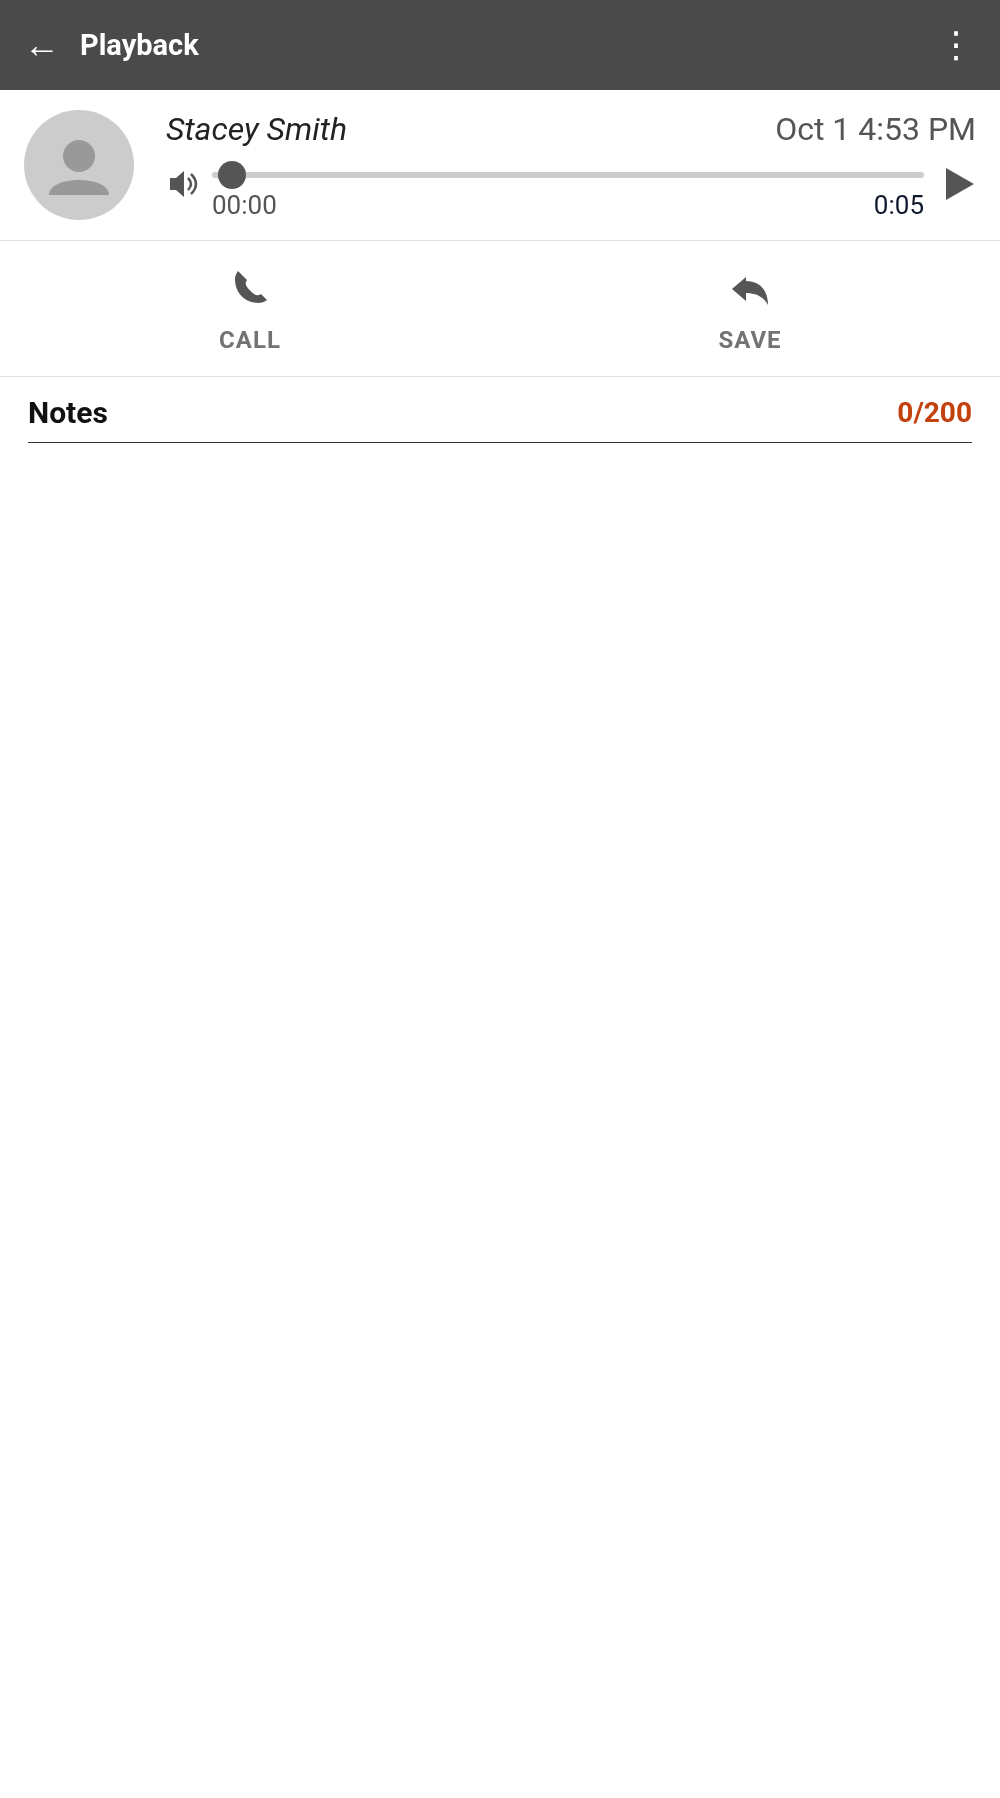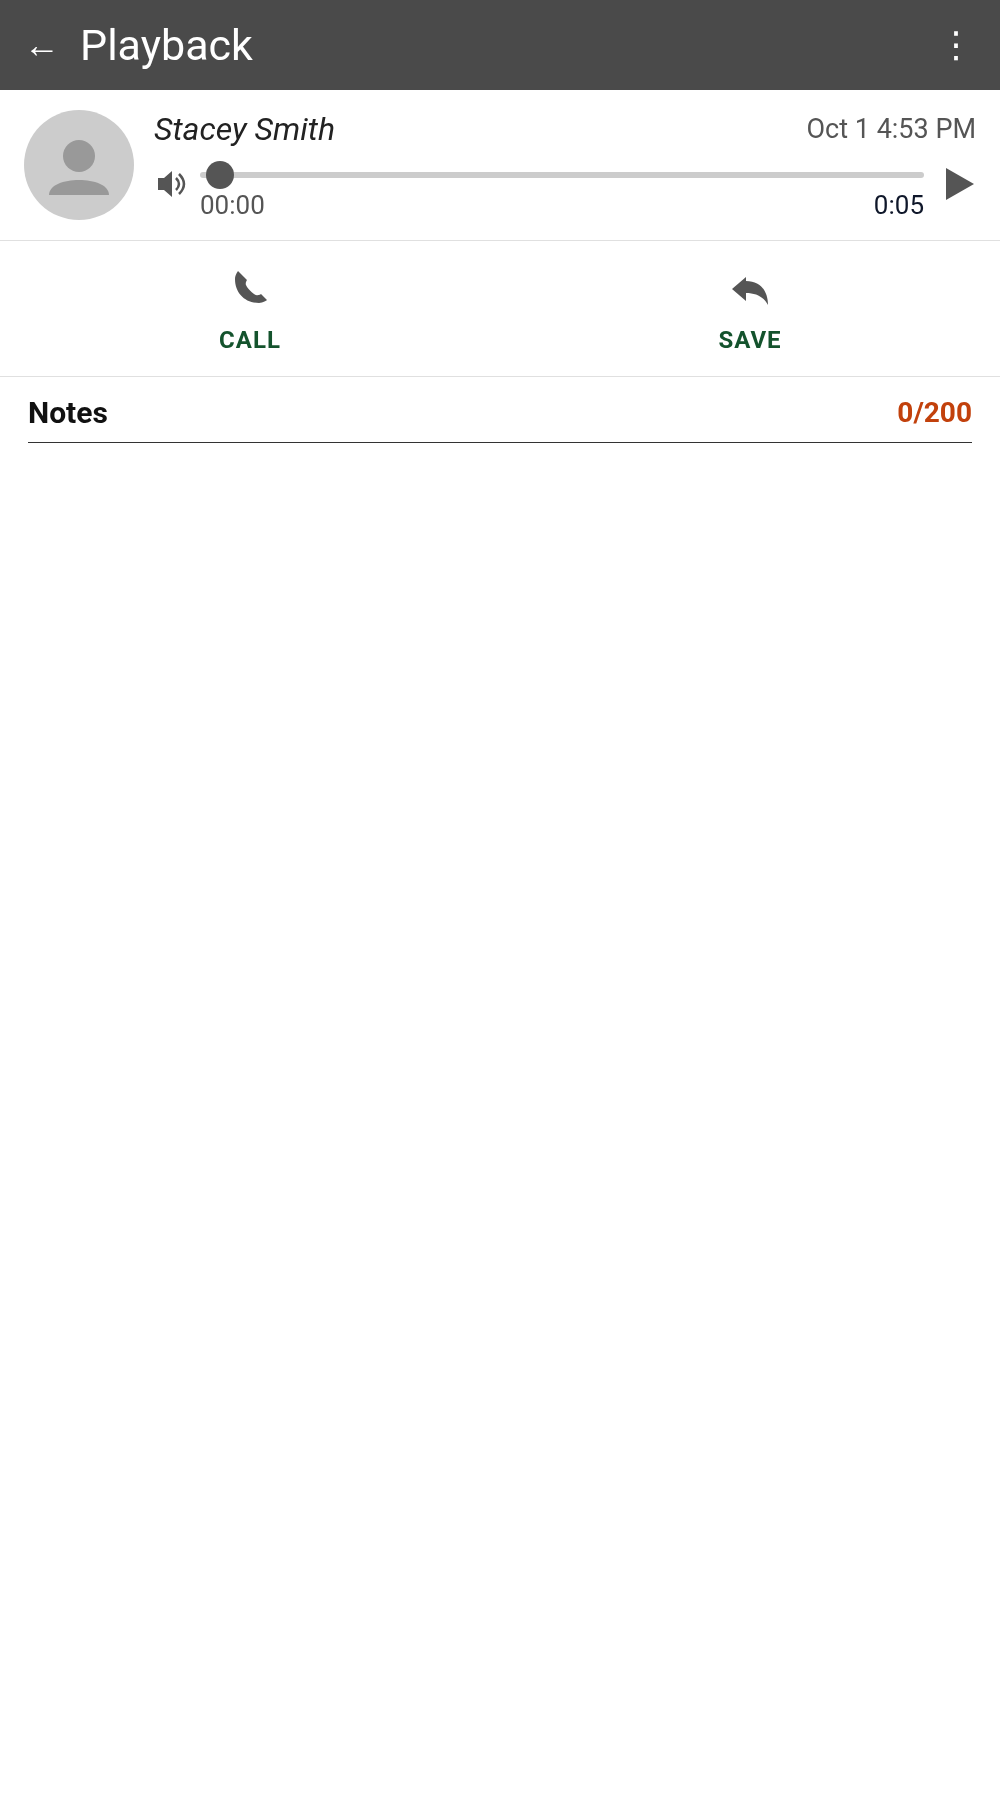--- a/index.html
+++ b/index.html
@@ -34,22 +34,22 @@
 
     .app-bar-back {
       color: #ffffff;
       font-size: 36px;
       cursor: pointer;
       line-height: 1;
     }
 
     .app-bar-title {
       color: #ffffff;
-      font-size: 43px;
-      font-weight: normal;
+      font-size: 29px;
+      font-weight: bold;
     }
 
     .app-bar-menu {
       color: #ffffff;
       font-size: 36px;
       cursor: pointer;
       letter-spacing: 2px;
       line-height: 1;
     }
 
@@ -77,37 +77,38 @@
     .avatar-icon {
       width: 70px;
       height: 70px;
     }
 
     .playback-details {
       flex: 1;
       display: flex;
       flex-direction: column;
       gap: 8px;
+      margin-left: 12px;
     }
 
     .playback-header {
       display: flex;
       justify-content: space-between;
       align-items: center;
     }
 
     .contact-name {
       font-size: 32px;
       font-style: italic;
       color: #222222;
       font-weight: 400;
     }
 
     .call-date {
-      font-size: 27px;
+      font-size: 32px;
       color: #555555;
     }
 
     .player-row {
       display: flex;
       align-items: center;
       gap: 12px;
     }
 
     .volume-icon {
@@ -185,21 +186,21 @@
     }
 
     .action-icon {
       font-size: 38px;
       color: #555555;
     }
 
     .action-label {
       font-size: 24px;
       font-weight: bold;
-      color: #14532d;
+      color: #737373;
       letter-spacing: 1px;
     }
 
     
     .notes-section {
       padding: 0 28px;
     }
 
     .notes-header {
       display: flex;

